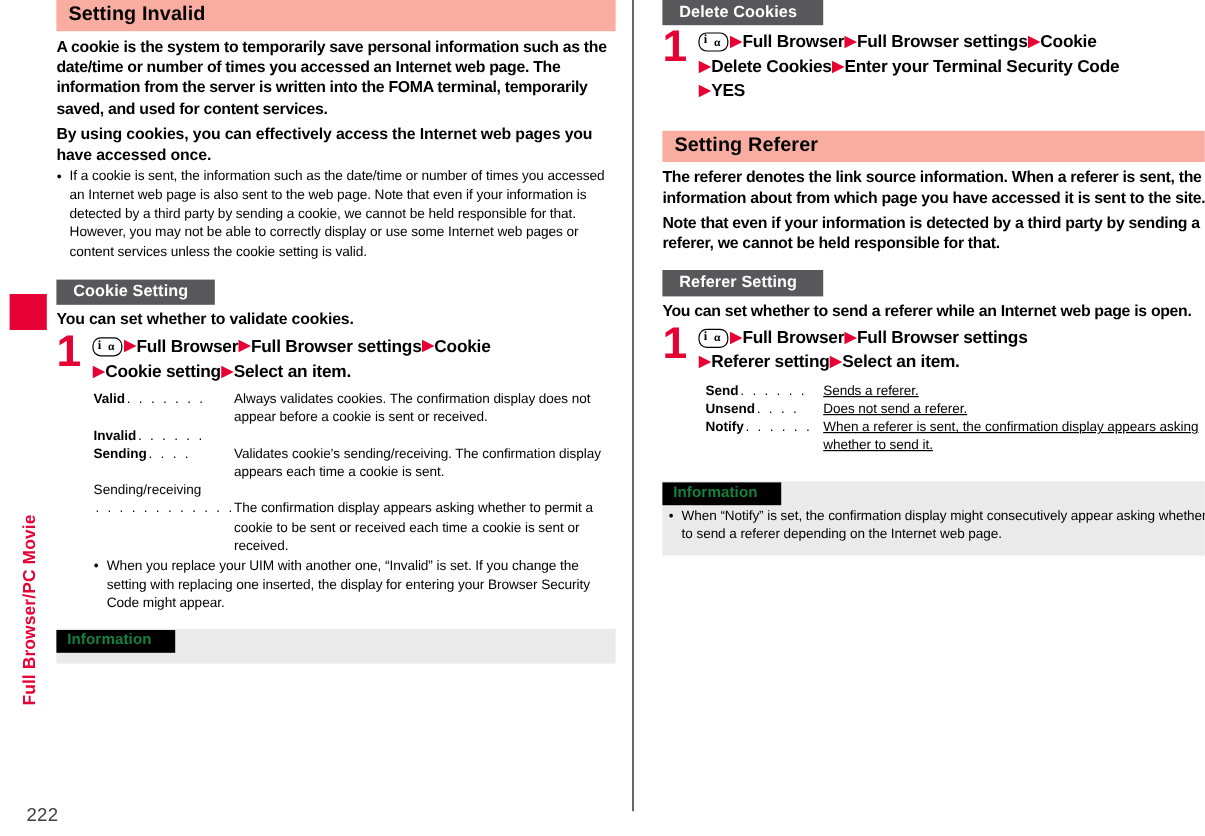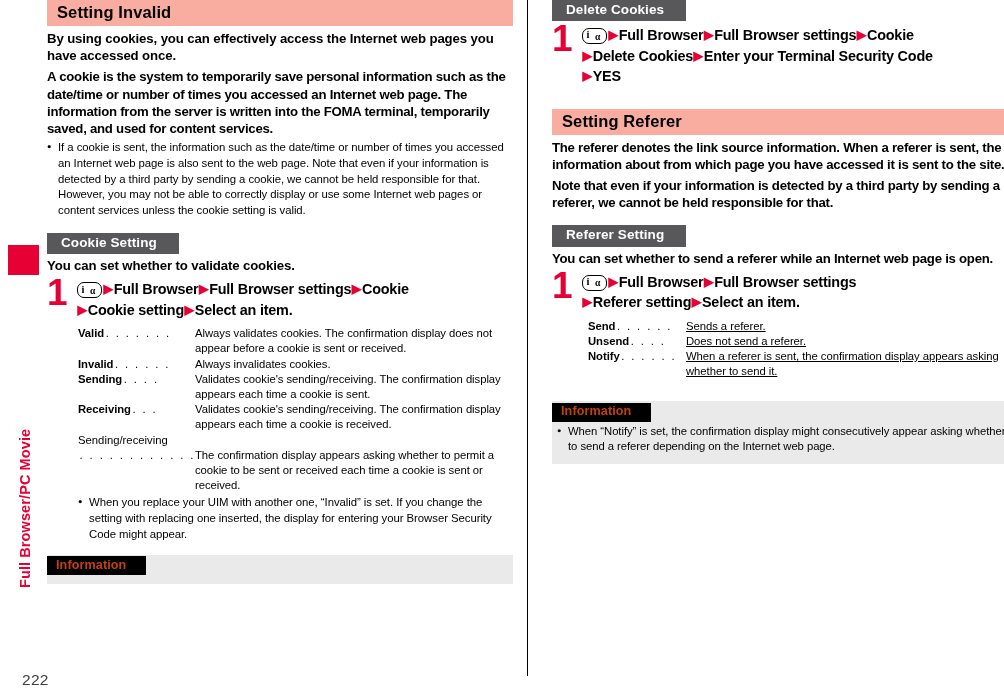--- a/index.html
+++ b/index.html
@@ -230,21 +230,21 @@
 
   
   .infobox {
     margin-top: 12px;
     background: #EAEAEA;
     padding: 0 0 9px 0;
   }
   .info-head {
     display: inline-block;
     background: #000000;
-    color: #c2410c;
+    color: #15803d;
     font-size: 12.6px;
     font-weight: bold;
     padding: 1.5px 20px 2.5px 9px;
     letter-spacing: 0.1px;
     line-height: 1.2;
   }
   .info-body {
     position: relative;
     font-size: 11.3px;
     line-height: 1.36;
@@ -269,22 +269,22 @@
 </div>
 
 <div class="page-number">222</div>
 
 <div class="col-divider"></div>
 
 <div class="col col-left">
 
   <div class="h-main">Setting Invalid</div>
 
+  <div class="lead tight">A cookie is the system to temporarily save personal information such as the date/time or number of times you accessed an Internet web page. The information from the server is written into the FOMA terminal, temporarily saved, and used for content services.</div>
   <div class="lead">By using cookies, you can effectively access the Internet web pages you have accessed once.</div>
-  <div class="lead tight">A cookie is the system to temporarily save personal information such as the date/time or number of times you accessed an Internet web page. The information from the server is written into the FOMA terminal, temporarily saved, and used for content services.</div>
 
   <div class="bullet">If a cookie is sent, the information such as the date/time or number of times you accessed an Internet web page is also sent to the web page. Note that even if your information is detected by a third party by sending a cookie, we cannot be held responsible for that. However, you may not be able to correctly display or use some Internet web pages or content services unless the cookie setting is valid.</div>
 
   <div style="margin-top:14px;">
     <span class="h-sub">Cookie Setting</span>
   </div>
 
   <div class="lead" style="margin-top:3px;">You can set whether to validate cookies.</div>
 
   <div class="step">
@@ -296,31 +296,25 @@
 
   <div class="deflist">
     <div class="defrow">
       <span class="defterm">Valid</span>
       <span class="defdots">. . . . . . .</span>
       <span class="defdesc">Always validates cookies. The confirmation display does not appear before a cookie is sent or received.</span>
     </div>
     <div class="defrow">
       <span class="defterm">Invalid</span>
       <span class="defdots">. . . . . .</span>
-      <span class="defdesc">Always invalidates cookies.</span>
     </div>
     <div class="defrow">
       <span class="defterm">Sending</span>
       <span class="defdots">. . . .</span>
       <span class="defdesc">Validates cookie's sending/receiving. The confirmation display appears each time a cookie is sent.</span>
-    </div>
-    <div class="defrow">
-      <span class="defterm">Receiving</span>
-      <span class="defdots">. . .</span>
-      <span class="defdesc">Validates cookie's sending/receiving. The confirmation display appears each time a cookie is received.</span>
     </div>
     <div class="defterm-full">Sending/receiving</div>
     <div class="defrow">
       <span class="defdots">. . . . . . . . . . . .</span>
       <span class="defdesc">The confirmation display appears asking whether to permit a cookie to be sent or received each time a cookie is sent or received.</span>
     </div>
   </div>
 
   <div class="bullet" style="margin-left:31px;margin-top:2px;">When you replace your UIM with another one, “Invalid” is set. If you change the setting with replacing one inserted, the display for entering your Browser Security Code might appear.</div>
 

